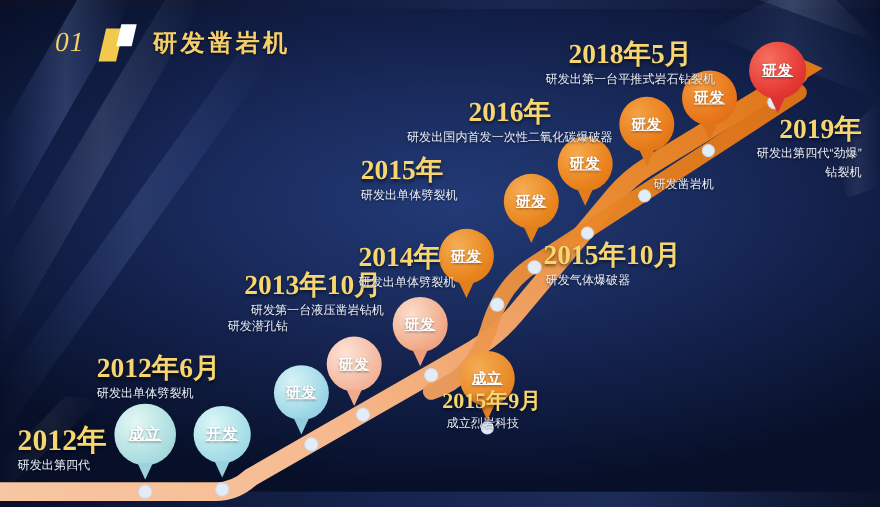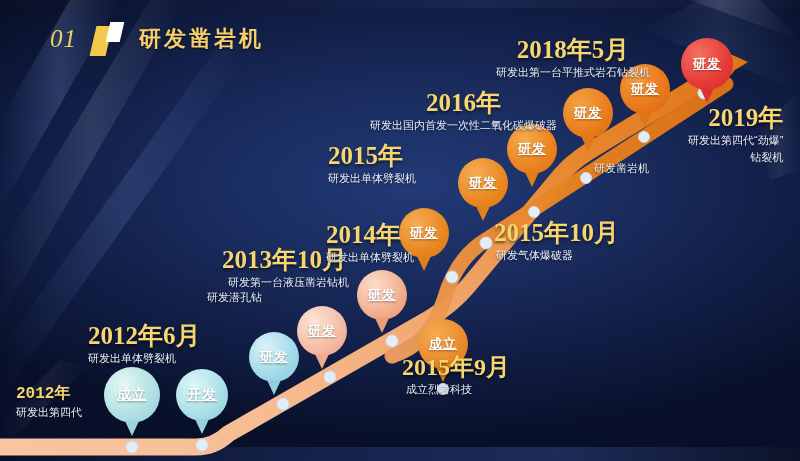--- a/index.html
+++ b/index.html
@@ -181,21 +181,21 @@
 
     <div class="pin" style="left:707px;top:90px;width:52px;">
       <div class="bulb" style="height:52px;font-size:13px;background:radial-gradient(circle at 34% 30%,#f5705f,#e53935 62%,#cf2b28);">研发</div>
       <div class="tail" style="bottom:-13px;border-left:7px solid transparent;border-right:7px solid transparent;border-top:15px solid #dc3330;"></div>
     </div>
   </div>
 
   <div>
 
     <div class="lab ta-l" style="left:16px;top:386px;">
-      <div class="yr" style="font-size:16px;font-family:Liberation Mono, monospace;">2012年</div>
+      <div class="yr" style="font-size:27px;">2012年</div>
       <div class="sub">研发出第四代</div>
     </div>
 
     <div class="lab ta-l" style="left:88px;top:323px;">
       <div class="yr" style="font-size:25px;">2012年6月</div>
       <div class="sub">研发出单体劈裂机</div>
     </div>
 
     <div class="lab ta-l" style="left:163px;top:288px;">
       <div class="sub" style="padding-left:44px;">研发潜孔钻</div>
@@ -205,21 +205,21 @@
       <div class="yr" style="font-size:25px;">2013年10月</div>
       <div class="sub" style="padding-left:6px;">研发第一台液压凿岩钻机</div>
     </div>
 
     <div class="lab ta-l" style="left:326px;top:222px;">
       <div class="yr" style="font-size:25px;">2014年</div>
       <div class="sub">研发出单体劈裂机</div>
     </div>
 
     <div class="lab ta-l" style="left:402px;top:355px;">
-      <div class="yr" style="font-size:24px;">2015年9月</div>
+      <div class="yr" style="font-size:20px;">2015年9月</div>
       <div class="sub" style="padding-left:4px;">成立烈岩科技</div>
     </div>
 
     <div class="lab ta-l" style="left:328px;top:143px;">
       <div class="yr" style="font-size:25px;">2015年</div>
       <div class="sub">研发出单体劈裂机</div>
     </div>
 
     <div class="lab ta-l" style="left:494px;top:220px;">
       <div class="yr" style="font-size:25px;">2015年10月</div>

